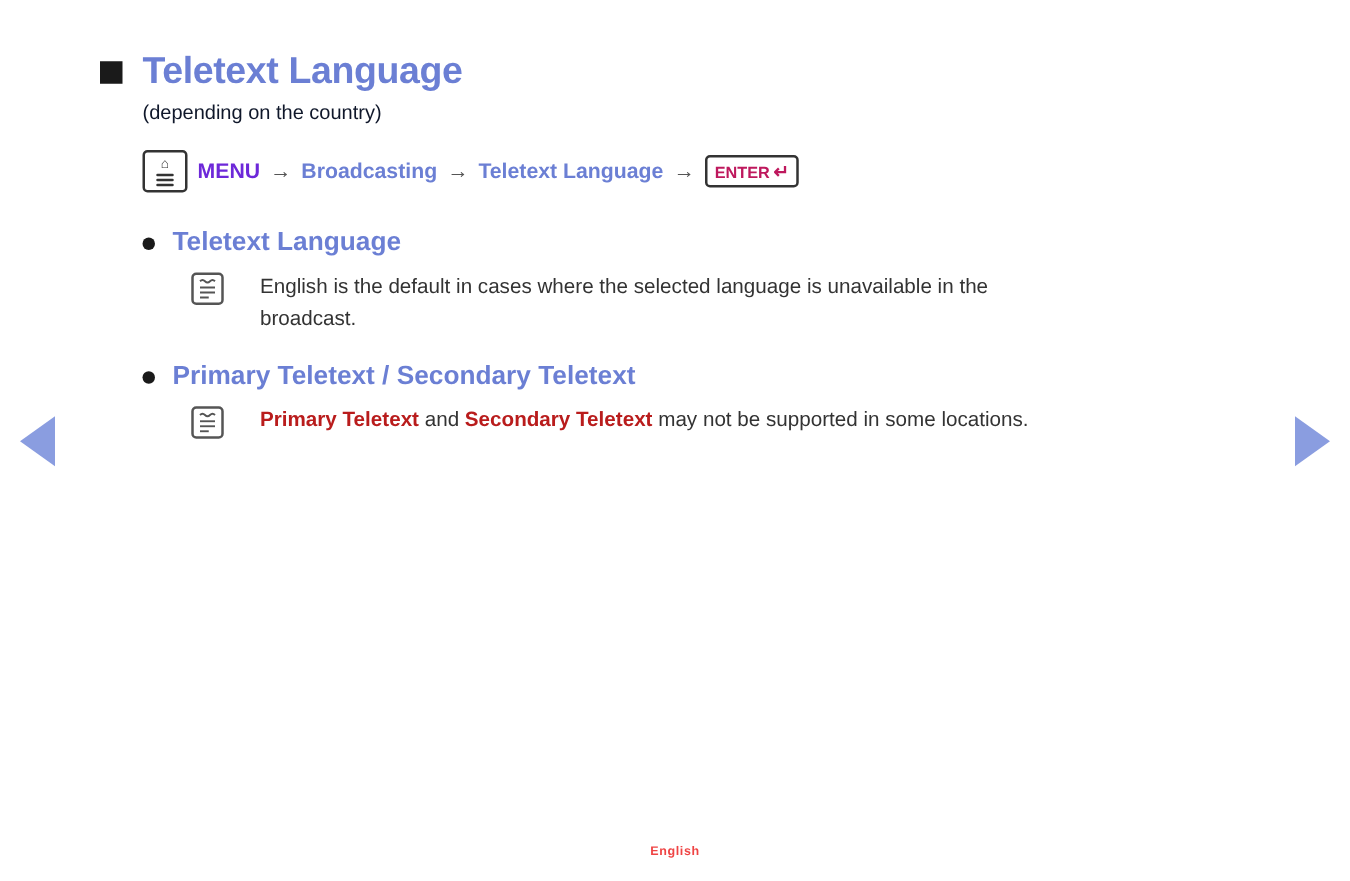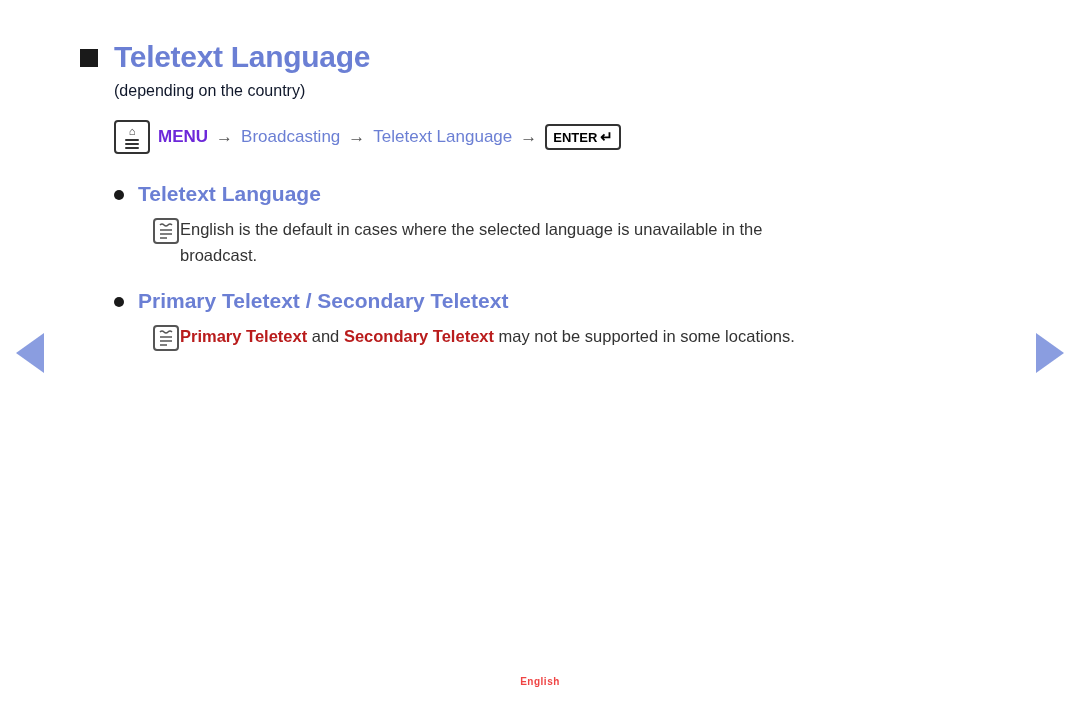--- a/index.html
+++ b/index.html
@@ -102,34 +102,34 @@
       font-size: 17px;
     }
 
     .arrow {
       color: #555;
       font-size: 17px;
     }
 
     .menu-link {
       color: #6b7fd4;
-      font-weight: 400;
+      font-weight: 700;
       font-size: 17px;
     }
 
     .enter-icon {
       display: inline-flex;
       align-items: center;
       justify-content: flex-start;
       border: 2px solid #333;
       border-radius: 4px;
       padding: 2px 6px;
       font-size: 13px;
       font-weight: 700;
-      color: #000000;
+      color: #be185d;
       gap: 3px;
     }
 
     .enter-arrow {
       font-size: 15px;
     }
 
     .bullet-section {
       margin-left: 34px;
       margin-bottom: 18px;
@@ -153,21 +153,21 @@
 
     .bullet-title {
       font-size: 21px;
       font-weight: 600;
       color: #6b7fd4;
     }
 
     .note-row {
       display: flex;
       align-items: flex-start;
-      gap: 0;
+      gap: 28px;
       margin-left: 38px;
       margin-bottom: 20px;
     }
 
     .note-icon {
       flex-shrink: 0;
       width: 28px;
       height: 28px;
       margin-top: 1px;
     }

